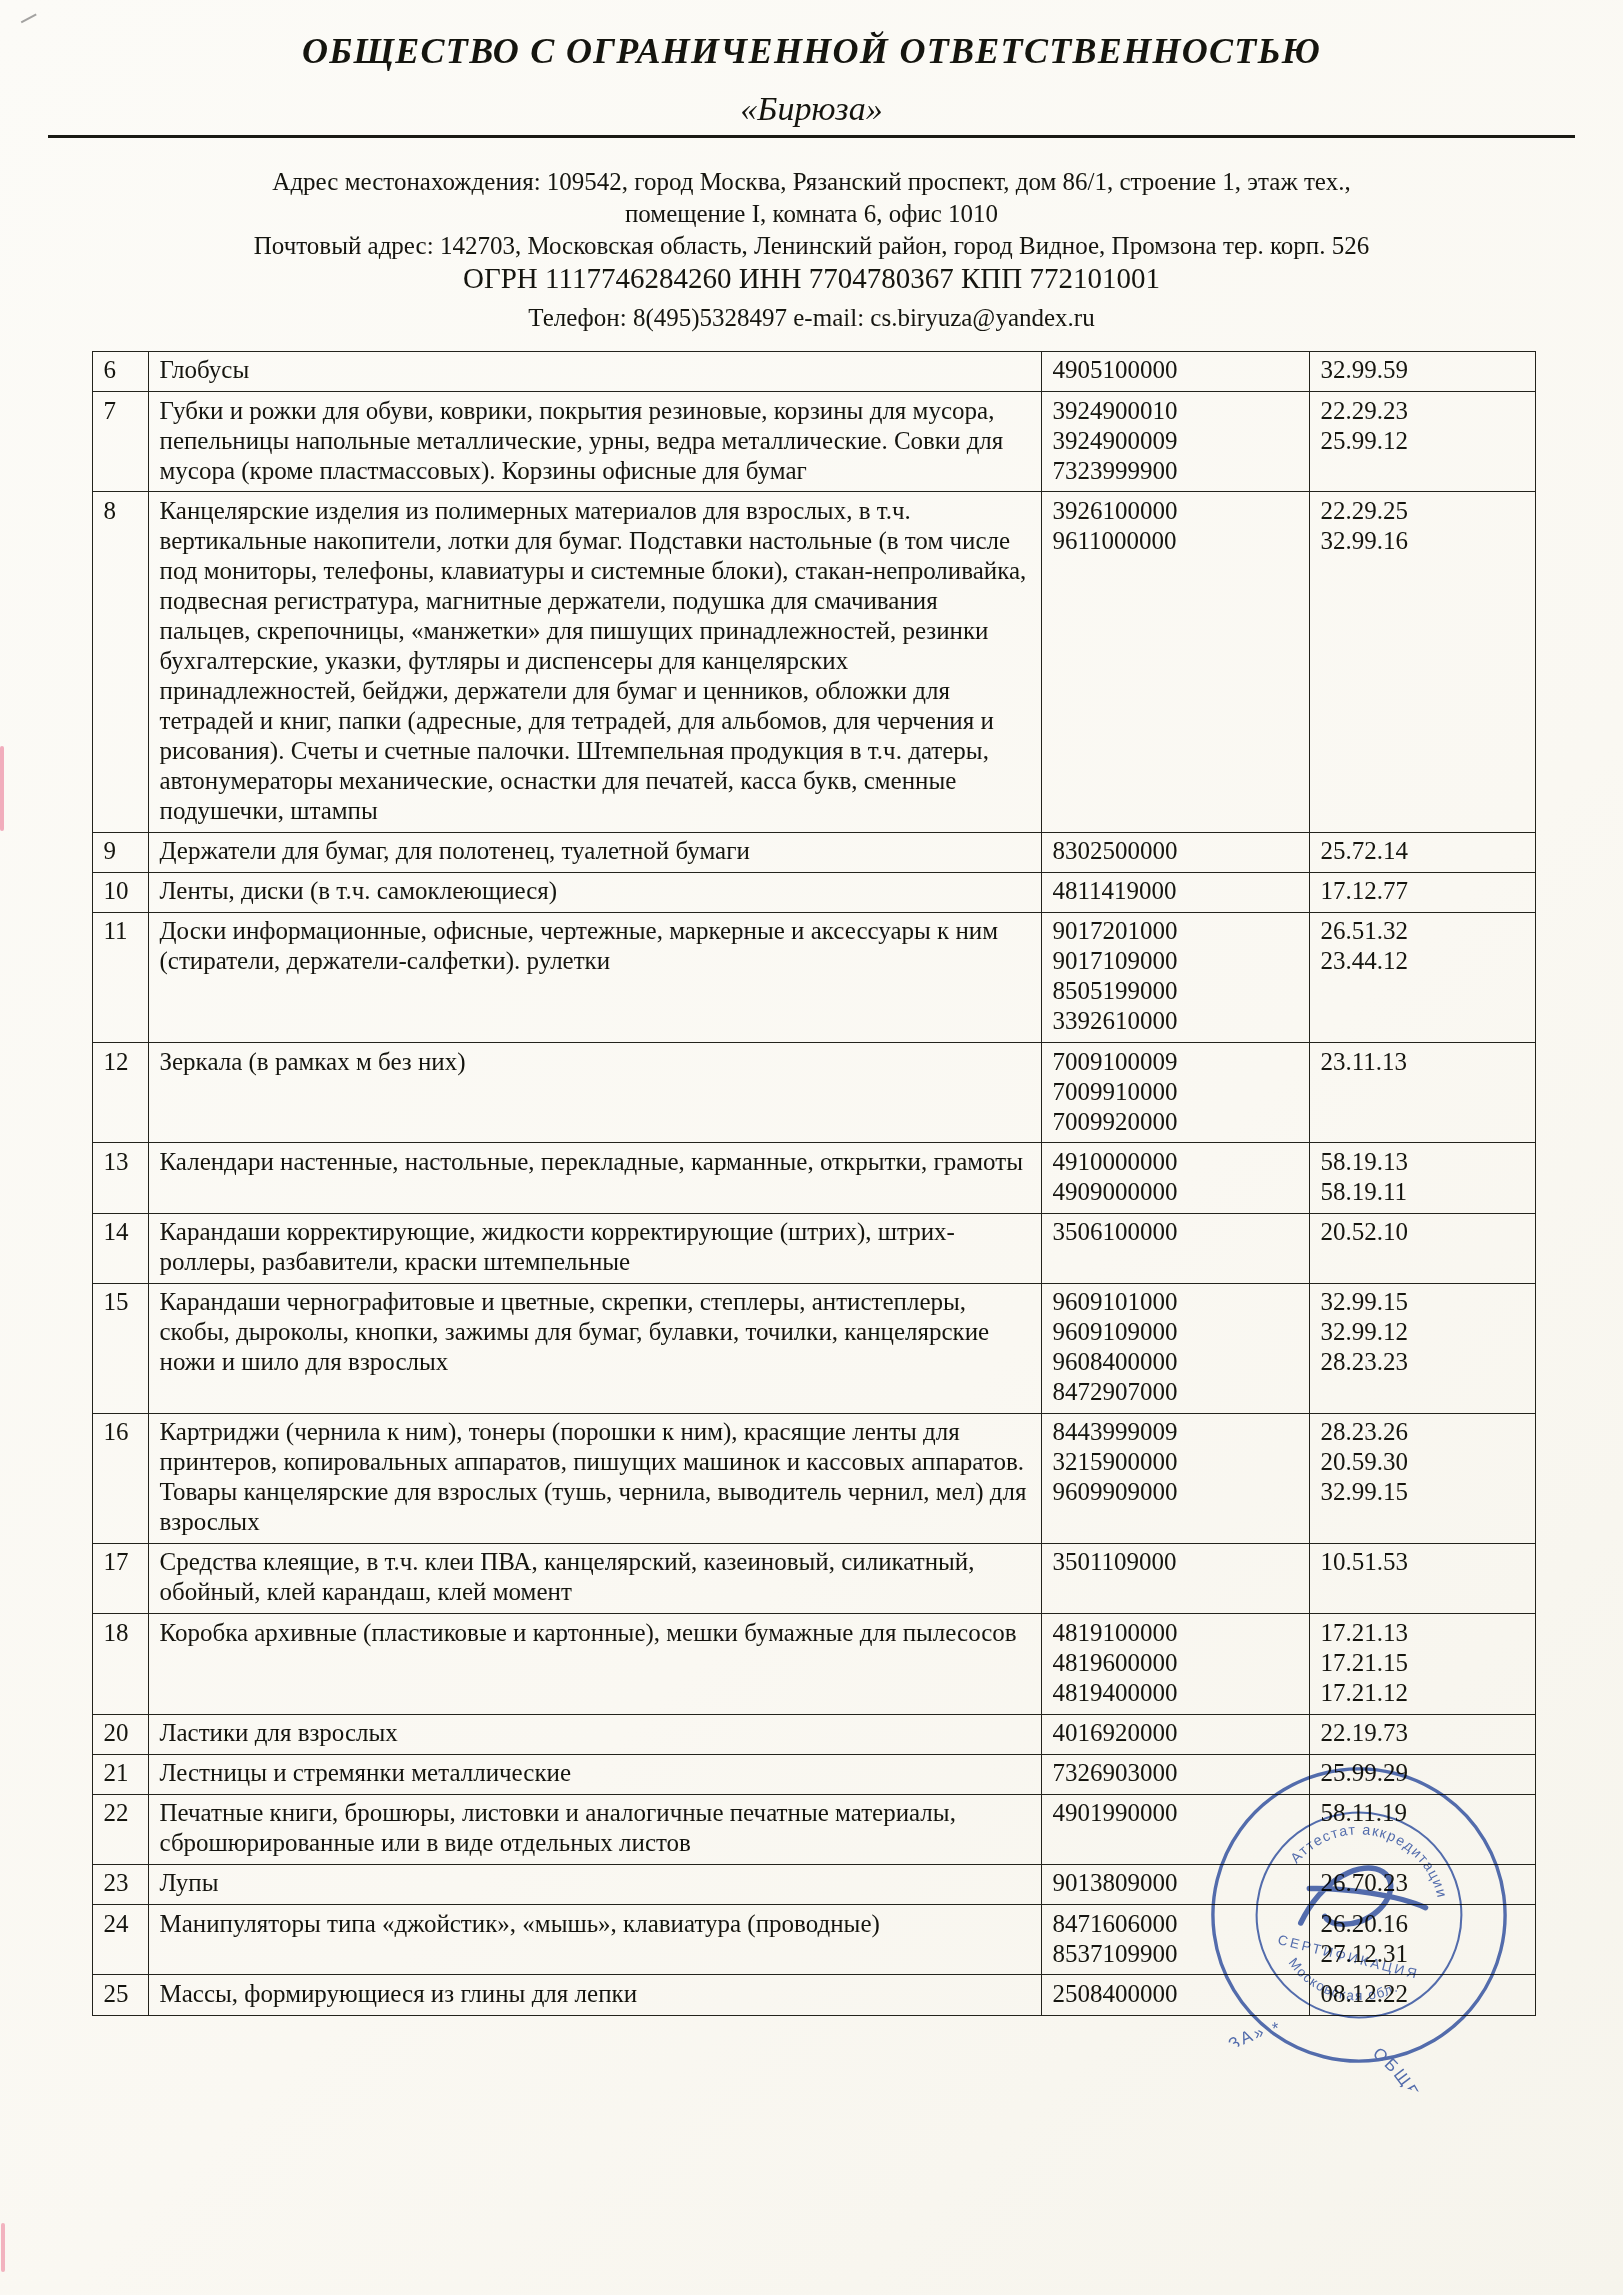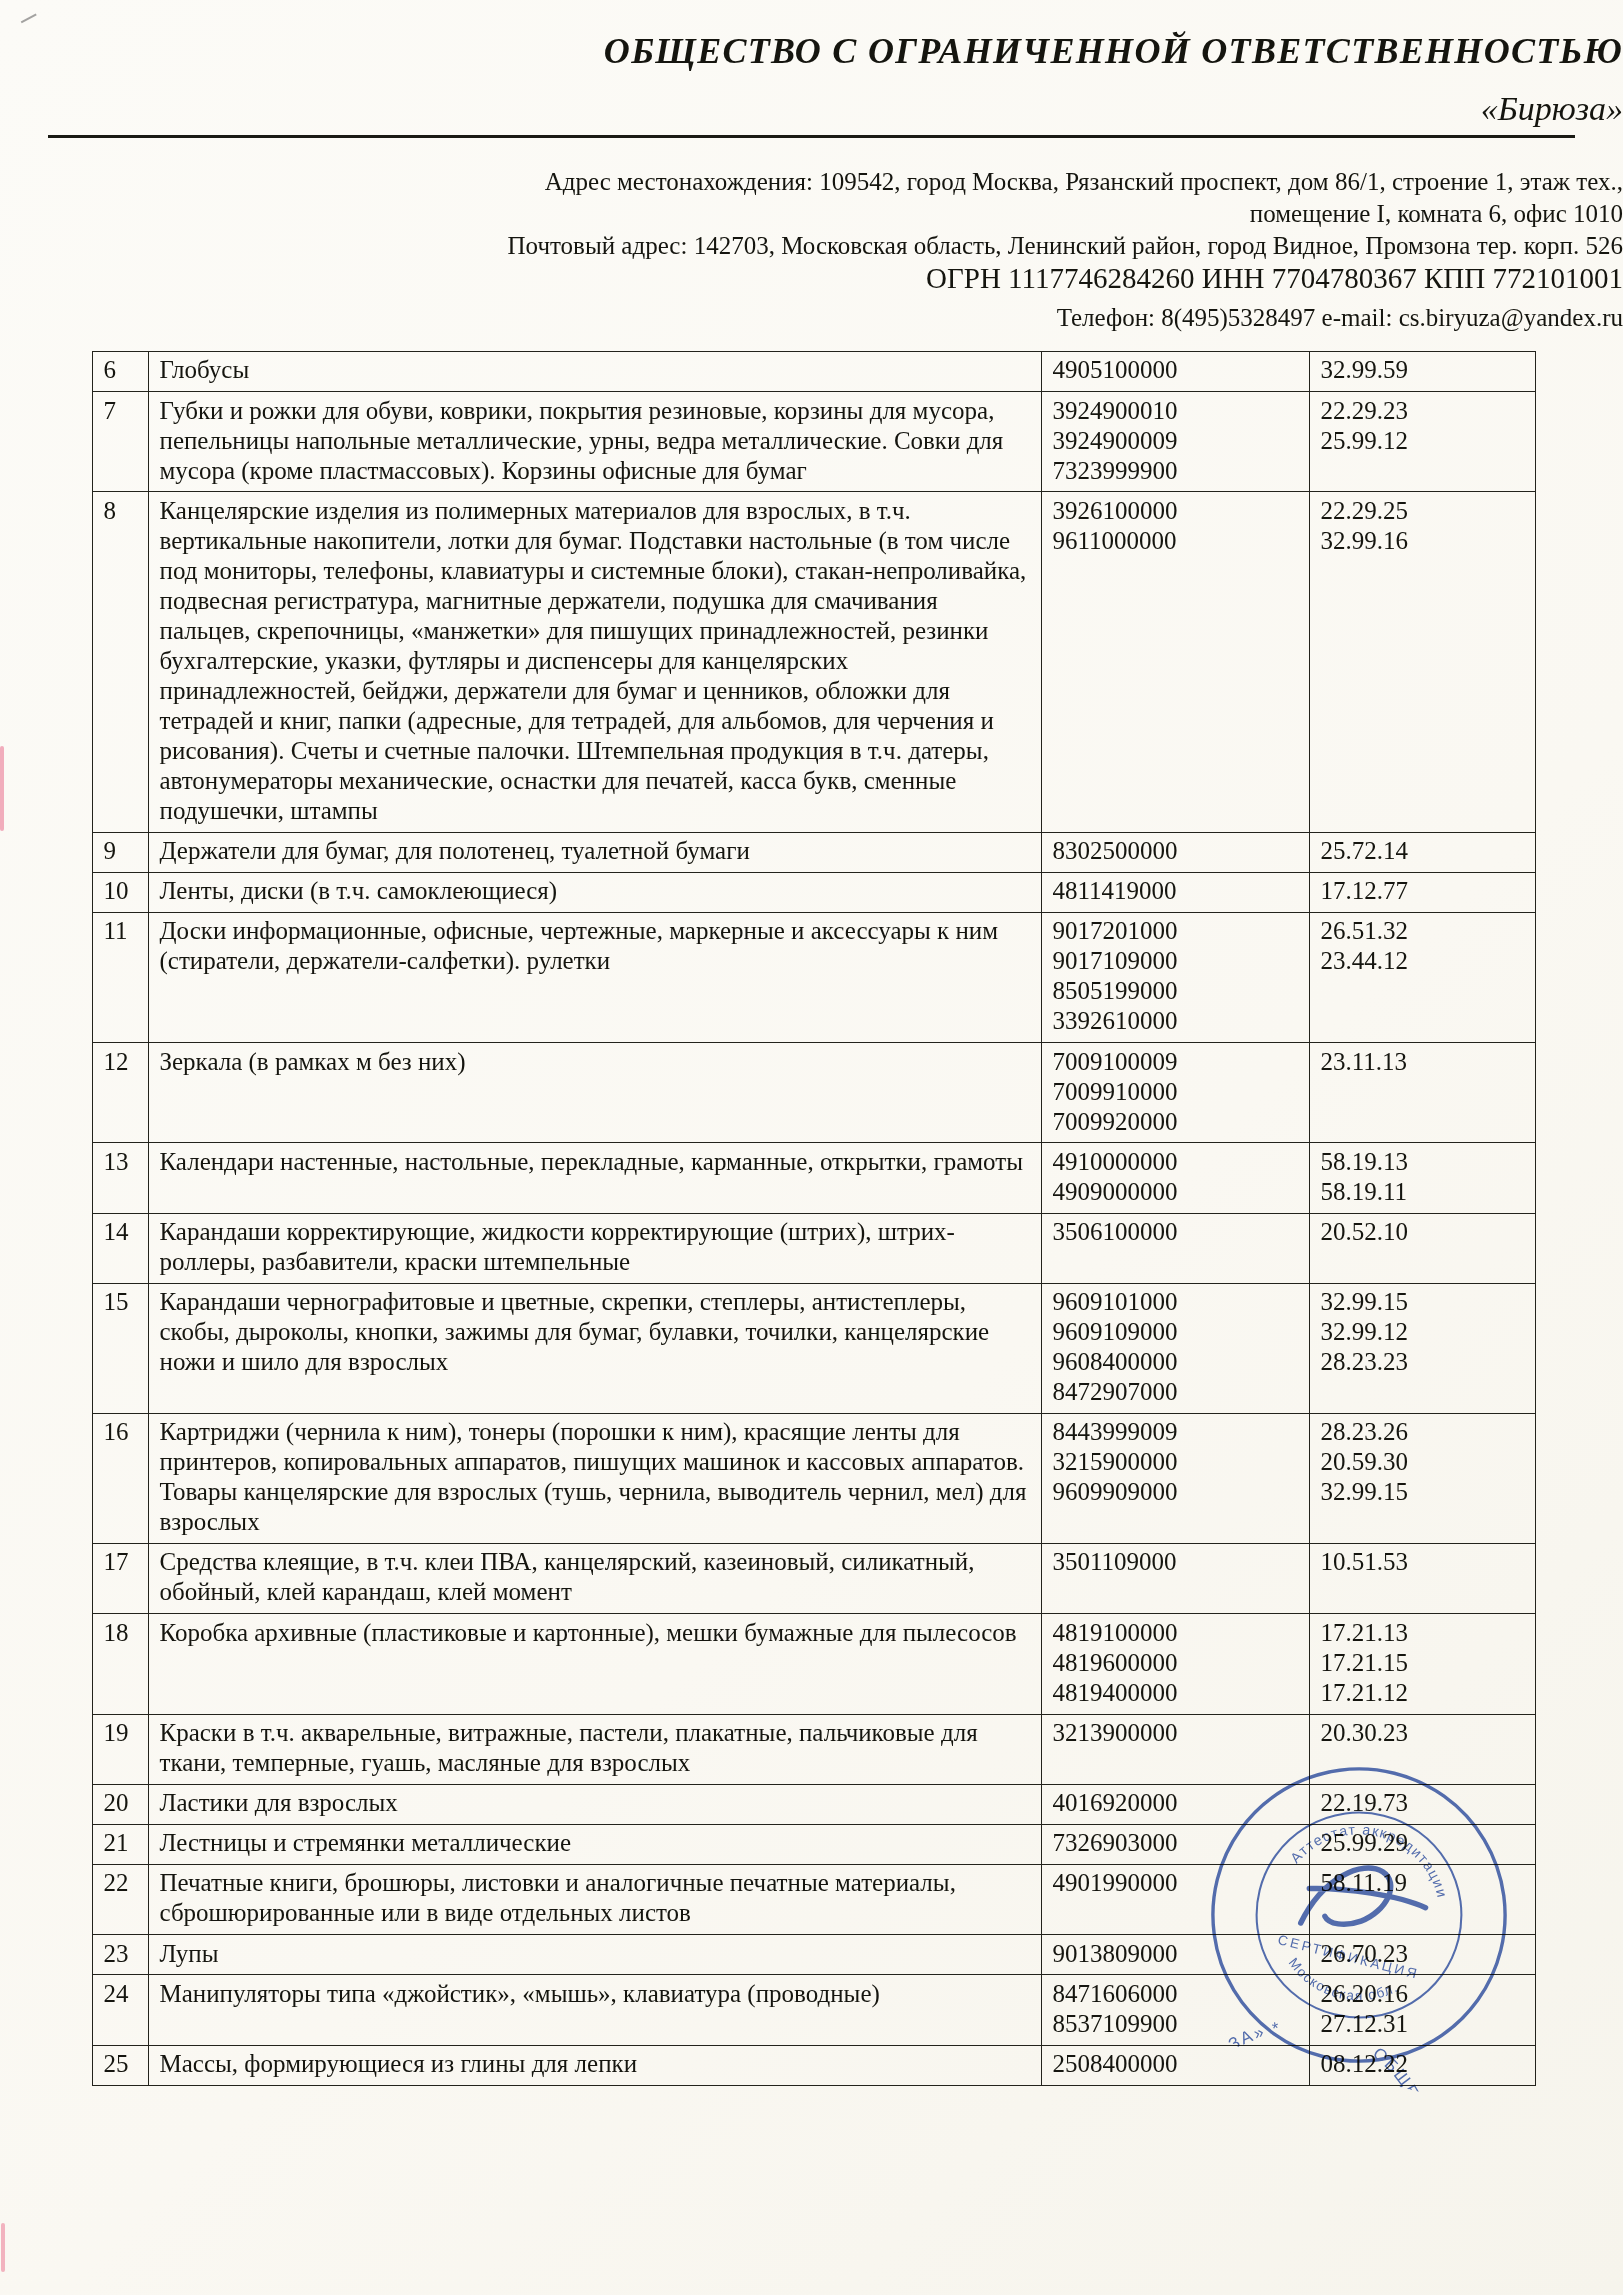--- a/index.html
+++ b/index.html
@@ -8,21 +8,21 @@
     position:relative;
     width:1623px;
     height:2295px;
     background:linear-gradient(135deg,#fcfbf7 0%, #faf8f2 60%, #f6f4ec 100%);
     color:#15150f;
     font-family:"Liberation Serif", serif;
     overflow:hidden;
   }
 
   
-  .header { text-align:right; padding-top:30px; }
+  .header { text-align:center; padding-top:30px; }
   .title {
     font-size:36px; font-weight:bold; font-style:italic;
     letter-spacing:1.3px;
   }
   .subtitle {
     font-size:34px; font-weight:normal; font-style:italic;
     margin-top:18px;
   }
   .header-rule {
     width:1527px; margin:6.5px auto 0;
@@ -257,30 +257,20 @@
           <td class="col-desc">Коробка архивные (пластиковые и картонные), мешки бумажные для пылесосов</td>
           <td class="col-codes">
             <div>4819100000</div>
             <div>4819600000</div>
             <div>4819400000</div>
           </td>
           <td class="col-okpd">
             <div>17.21.13</div>
             <div>17.21.15</div>
             <div>17.21.12</div>
-          </td>
-        </tr>
-        <tr>
-          <td class="col-num">19</td>
-          <td class="col-desc">Краски в т.ч. акварельные, витражные, пастели, плакатные, пальчиковые для ткани, темперные, гуашь, масляные  для взрослых</td>
-          <td class="col-codes">
-            <div>3213900000</div>
-          </td>
-          <td class="col-okpd">
-            <div>20.30.23</div>
           </td>
         </tr>
         <tr>
           <td class="col-num">20</td>
           <td class="col-desc">Ластики для взрослых</td>
           <td class="col-codes">
             <div>4016920000</div>
           </td>
           <td class="col-okpd">
             <div>22.19.73</div>

